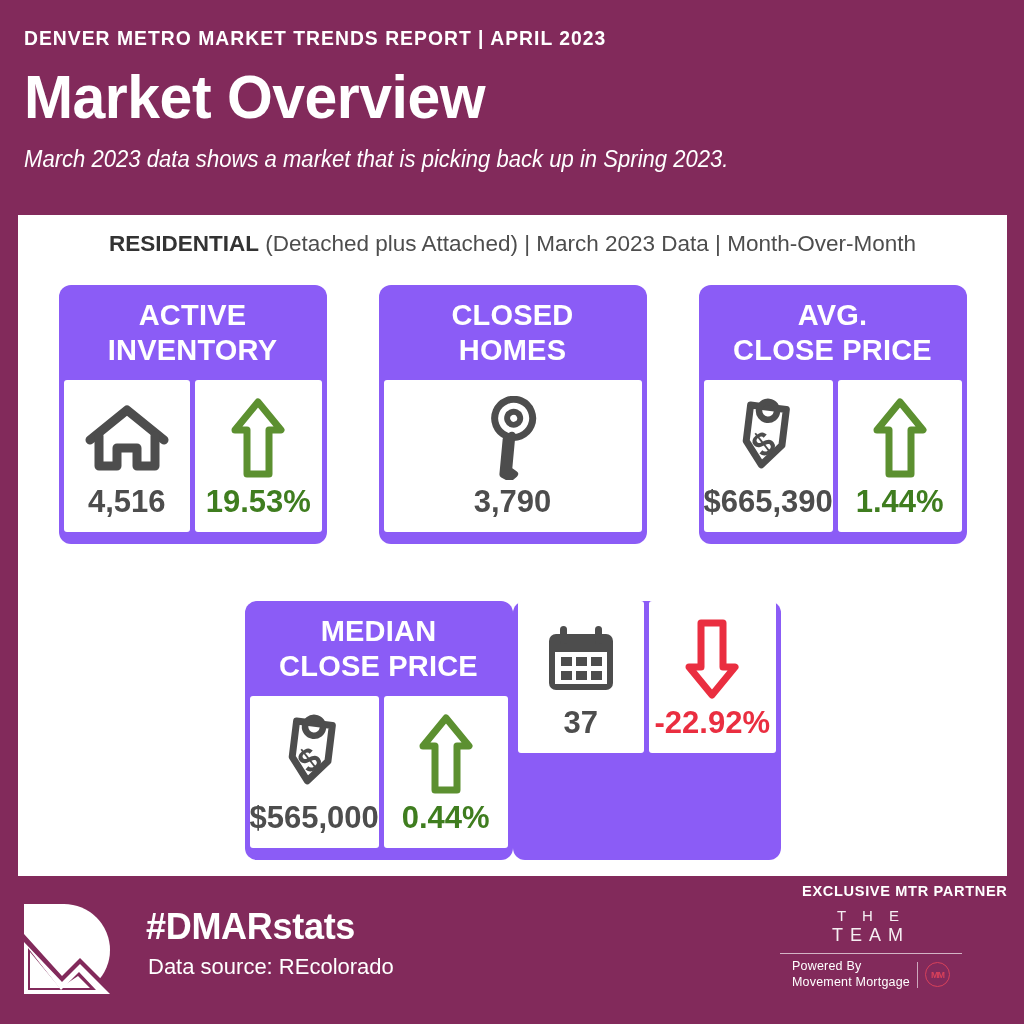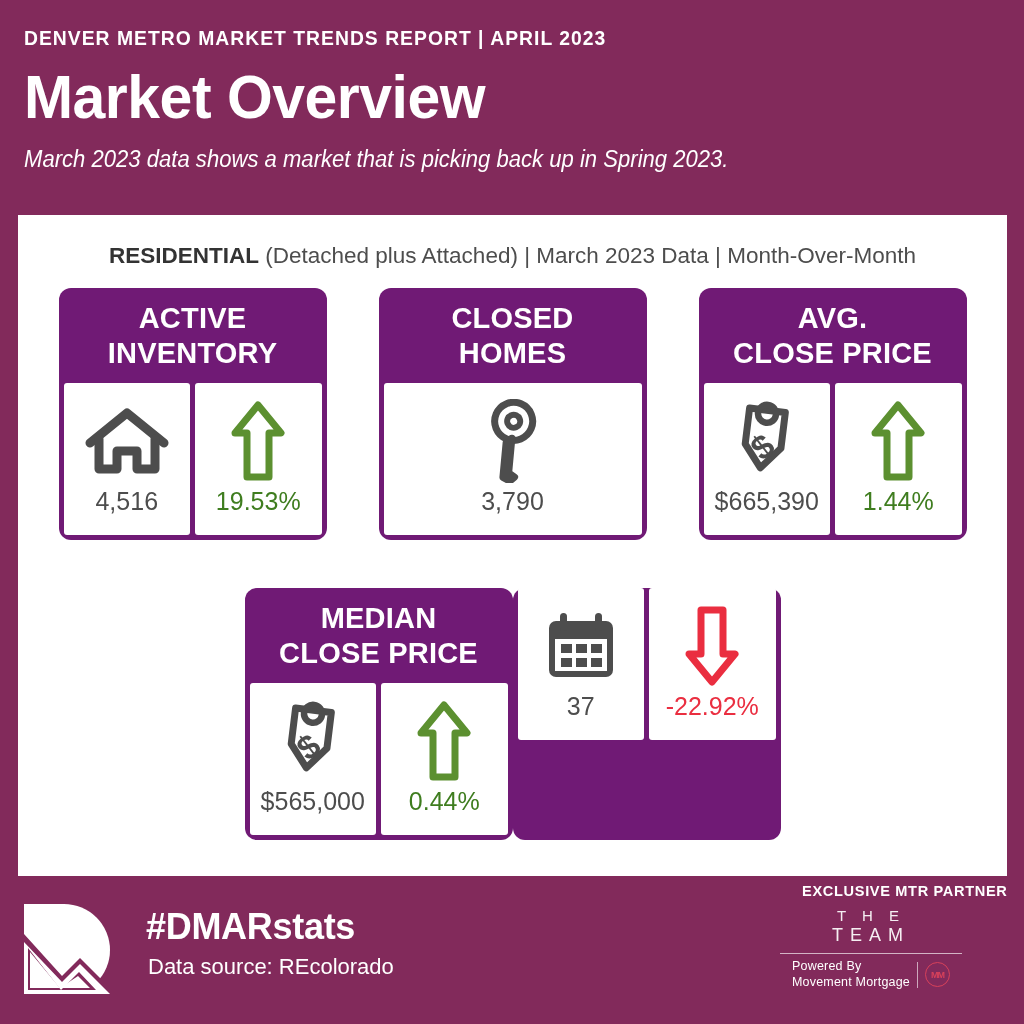--- a/index.html
+++ b/index.html
@@ -45,40 +45,41 @@
 
   
   .panel {
     position:absolute;
     left:18px; top:215px;
     width:989px; height:661px;
     background:#ffffff;
   }
   .panel-heading {
     text-align:center;
-    padding-top:28px;
+    padding-top:16px;
     font-size:22.5px;
     color:#404040;
     white-space:nowrap;
   }
   .panel-heading .strong { font-weight:bold; color:#333333; }
   .panel-heading .light { color:#4d4d4d; }
 
   
   .row { display:flex; justify-content:center; }
   .row1 { margin-top:19px; gap:52px; }
   .row2 { margin-top:48px; }
 
   .card {
     width:268px;
-    background:#701a75;
+    background:#8b5cf6;
     border-radius:12px;
-    padding:0 0 5px 0;
+    padding:0 0 12px 0;
     display:flex;
     flex-direction:column;
+    margin-top:9px;
   }
   .card-title {
     color:#ffffff;
     font-size:29px;
     font-weight:bold;
     line-height:1.19;
     text-align:center;
     padding:13px 6px 13px 6px;
     letter-spacing:0.2px;
   }
@@ -98,22 +99,22 @@
     justify-content:flex-start;
     padding-top:10px;
   }
   .cell .icon-wrap {
     height:96px;
     display:flex;
     align-items:center;
     justify-content:center;
   }
   .cell .value {
-    font-size:25px;
-    font-weight:normal;
+    font-size:31px;
+    font-weight:bold;
     color:#4d4d4d;
     line-height:1;
     white-space:nowrap;
   }
   .cell .value.pos { color:#3f7d1f; }
   .cell .value.neg { color:#EA2E40; }
 
   
   .footer {
     position:absolute;

